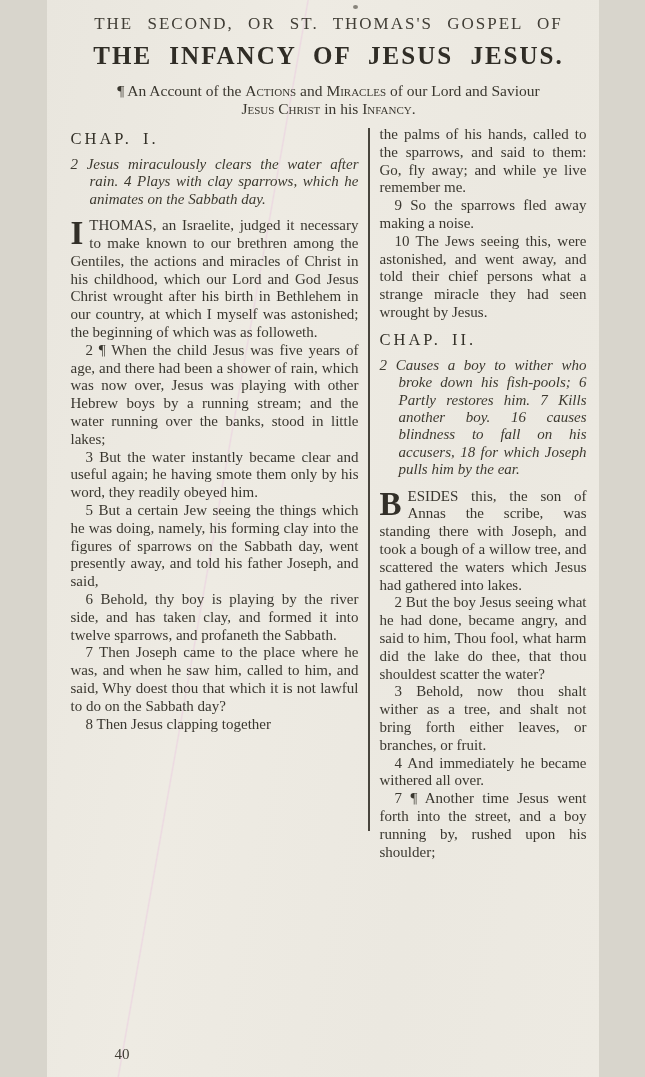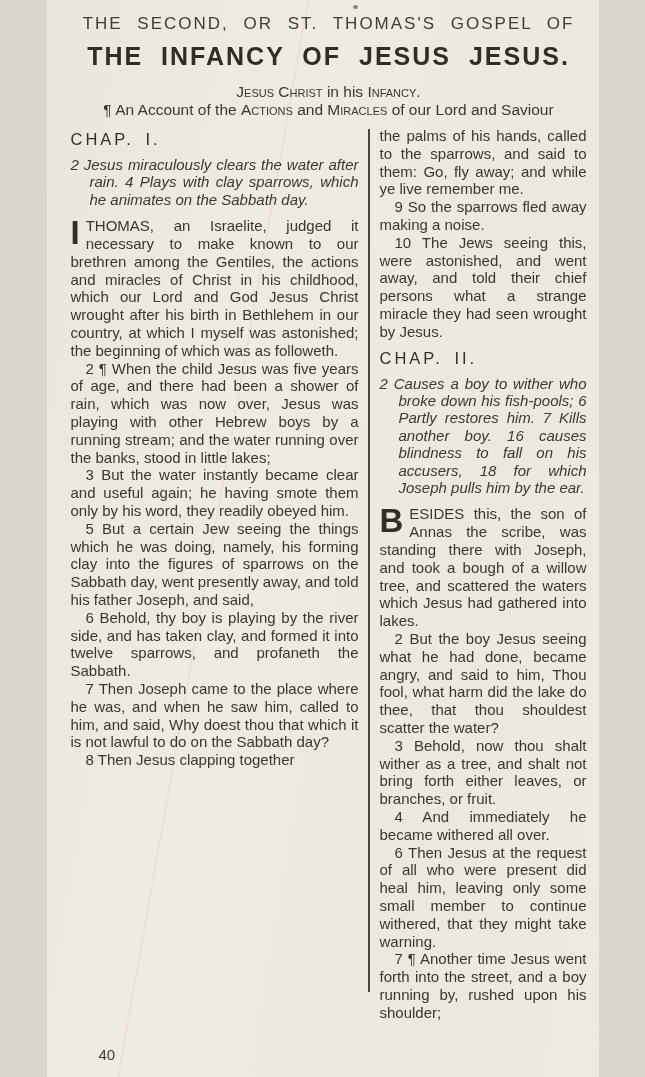--- a/index.html
+++ b/index.html
@@ -5,21 +5,21 @@
   * { margin: 0; padding: 0; box-sizing: border-box; }
   html, body { background: #d8d5cc; }
   .page {
     position: relative;
     width: 552px;
     height: 1077px;
     margin: 0 auto;
     background: linear-gradient(100deg, #e9e6de 0%, #eeebe3 35%, #ecd9e1 35.2%, #eeebe3 35.4%, #ebe8e0 70%, #edeae2 100%);
     background-color: #ece9e1;
     color: #3a372f;
-    font-family: Liberation Sans, sans-serif;
+    font-family: Liberation Serif, serif;
     overflow: hidden;
     padding: 10px 12px 0 24px;
   }
   .artifact {
     position: absolute;
     left: 306px; top: 5px;
     width: 5px; height: 4px;
     border-radius: 50%;
     background: #87837a;
   }
@@ -89,38 +89,38 @@
   .dropcap {
     float: left;
     font-size: 33px;
     line-height: 28px;
     font-weight: bold;
     padding: 2px 6px 0 0;
     color: #322f28;
   }
   .page-number {
     position: absolute;
-    left: 52px;
+    left: 68px;
     bottom: 14px;
     font-size: 15px;
     color: #403d35;
   }
 </style>
 </head>
 <body>
 
 <div class="page">
   <div class="artifact"></div>
 
   <div class="series-line">THE SECOND, OR ST. THOMAS'S GOSPEL OF</div>
   <div class="main-title">THE INFANCY OF JESUS JESUS.</div>
 
   <div class="subtitle">
+    <div><span>¶ An Account of the </span><span class="sc">Actions</span><span> and </span><span class="sc">Miracles</span><span> of our Lord and Saviour</span></div>
     <div><span class="sc">Jesus Christ</span><span> in his </span><span class="sc">Infancy</span><span>.</span></div>
-    <div><span>¶ An Account of the </span><span class="sc">Actions</span><span> and </span><span class="sc">Miracles</span><span> of our Lord and Saviour</span></div>
   </div>
 
   <div class="columns">
 
     <div class="col-left">
       <div class="chap-heading">CHAP. I.</div>
       <div class="summary">2 Jesus miraculously clears the water after rain. 4 Plays with clay sparrows, which he animates on the Sabbath day.</div>
 
       <p class="body-par"><span class="dropcap">I</span><span>THOMAS, an Israelite, judged it necessary to make known to our brethren among the Gentiles, the actions and miracles of Christ in his childhood, which our Lord and God Jesus Christ wrought after his birth in Bethlehem in our country, at which I myself was astonished; the beginning of which was as followeth.</span></p>
       <p class="body-par indent">2 ¶ When the child Jesus was five years of age, and there had been a shower of rain, which was now over, Jesus was playing with other Hebrew boys by a running stream; and the water running over the banks, stood in little lakes;</p>
@@ -138,20 +138,19 @@
       <p class="body-par indent">9 So the sparrows fled away making a noise.</p>
       <p class="body-par indent">10 The Jews seeing this, were astonished, and went away, and told their chief persons what a strange miracle they had seen wrought by Jesus.</p>
 
       <div class="chap-heading second">CHAP. II.</div>
       <div class="summary">2 Causes a boy to wither who broke down his fish-pools; 6 Partly restores him. 7 Kills another boy. 16 causes blindness to fall on his accusers, 18 for which Joseph pulls him by the ear.</div>
 
       <p class="body-par"><span class="dropcap">B</span><span>ESIDES this, the son of Annas the scribe, was standing there with Joseph, and took a bough of a willow tree, and scattered the waters which Jesus had gathered into lakes.</span></p>
       <p class="body-par indent">2 But the boy Jesus seeing what he had done, became angry, and said to him, Thou fool, what harm did the lake do thee, that thou shouldest scatter the water?</p>
       <p class="body-par indent">3 Behold, now thou shalt wither as a tree, and shalt not bring forth either leaves, or branches, or fruit.</p>
       <p class="body-par indent">4 And immediately he became withered all over.</p>
-      <p class="body-par indent">6 Then Jesus at the request of all who were present did heal him, leaving only some small member to continue withered, that they might take warning.</p>
       <p class="body-par indent">7 ¶ Another time Jesus went forth into the street, and a boy running by, rushed upon his shoulder;</p>
     </div>
 
   </div>
 
   <div class="page-number">40</div>
 </div>
 
 </body></html>

